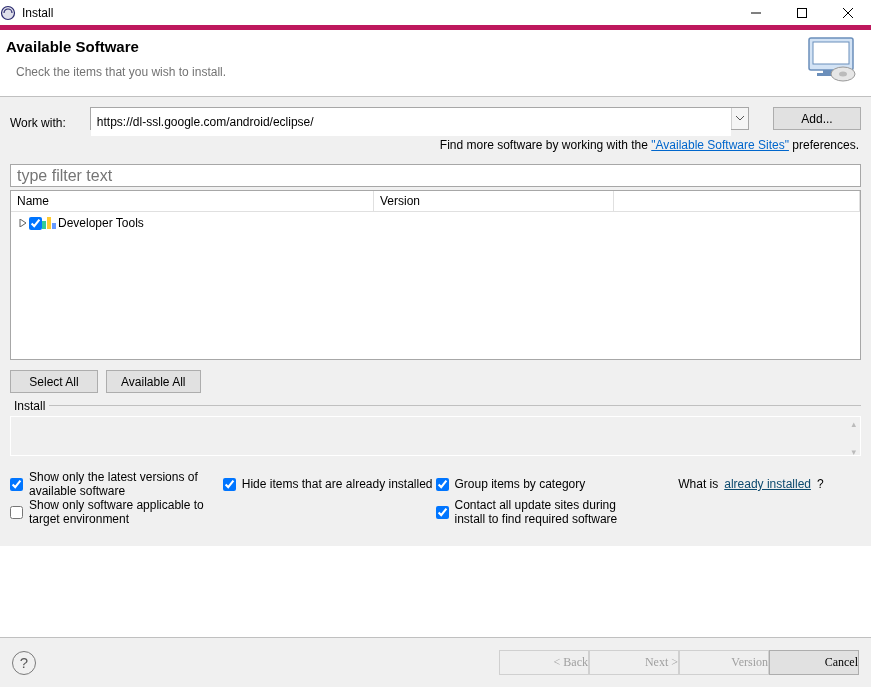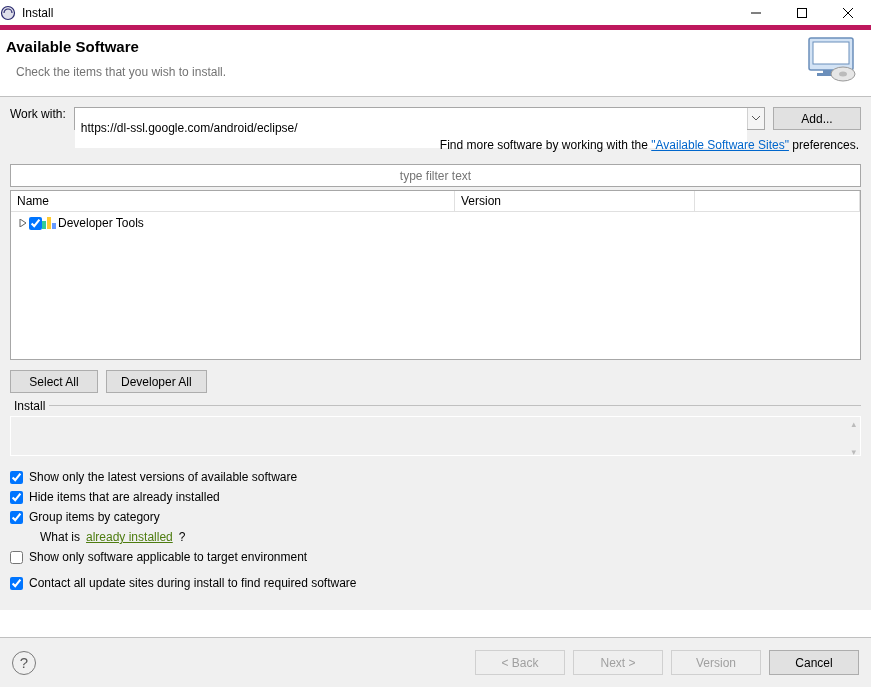--- a/index.html
+++ b/index.html
@@ -39,34 +39,34 @@
     .header-text h1 { font-size: 15px; font-weight: bold; margin-bottom: 10px; }
     .header-text p { font-size: 12px; margin-left: 10px; color: #737373; }
     .header-img { flex: 0 0 auto; width: 56px; height: 48px; margin-left: 8px; }
 
     .body-area {
       padding: 10px 10px 0 10px;
       background: #f0f0f0;
     }
 
     .row-workwith {
-      display: flex; align-items: flex-start; gap: 8px;
+      display: flex; align-items: flex-end; gap: 24px;
     }
     .row-workwith label { flex: 0 0 auto; }
     .combo {
       flex: 1 1 auto;
       display: flex;
       border: 1px solid #a7a7a7;
       background: #fff;
       height: 23px;
     }
     .combo input {
       flex: 1 1 auto;
       border: none; outline: none;
-      padding: 20px 6px;
+      padding: 14px 6px;
       font-family: inherit; font-size: 12px;
     }
     .combo .drop {
       width: 17px;
       display: flex; align-items: center; justify-content: center;
       border-left: 1px solid #d0d0d0;
       background: #f5f5f5;
     }
     .btn-std {
       height: 23px;
@@ -82,44 +82,43 @@
       font-size: 12px;
       padding: 8px 2px 12px 0;
     }
     .findmore a { color: #0066cc; }
 
     .filter-input {
       width: 100%;
       height: 23px;
       border: 1px solid #a7a7a7;
       padding: 2px 6px;
-      font-family: inherit; font-size: 12px;
+      font-family: inherit; font-size: 16px;
       color: #ec4899;
       outline: none;
       background: #fff;
-      text-align: center;
     }
 
     .tree-area {
       border: 1px solid #a7a7a7;
       background: #fff;
       margin-top: 3px;
       height: 170px;
       display: flex; flex-direction: column;
     }
     .tree-header {
       display: flex;
       border-bottom: 1px solid #e0e0e0;
       font-size: 12px;
     }
     .tree-header .col {
       padding: 3px 6px;
       border-right: 1px solid #e0e0e0;
     }
-    .col-name { width: 444px; }
+    .col-name { width: 363px; }
     .col-version { width: 240px; }
     .col-rest { flex: 1 1 auto; }
     .tree-body { flex: 1 1 auto; overflow: auto; padding: 2px 0; }
     .tree-row {
       display: flex; align-items: center;
       height: 18px;
       padding-left: 6px;
       gap: 0;
     }
     .expander {
@@ -165,27 +164,27 @@
       position: absolute;
       right: 4px;
       top: 2px;
       display: flex; flex-direction: column; gap: 18px;
       color: #bbb;
       font-size: 9px;
     }
 
     .opt-grid {
       display: grid;
-      grid-template-columns: 1fr;
-      row-gap: 6px;
+      grid-template-columns: 1fr 1fr 1fr 1fr;
+      row-gap: 0;
       padding: 4px 0 20px 0;
     }
     .opt-cell { display: flex; align-items: center; gap: 6px; }
     .opt-cell input[type="checkbox"] { width: 13px; height: 13px; }
-    .link { color: #4d7c0f; text-decoration: underline; }
+    .link { color: #0c4a6e; text-decoration: underline; }
 
     .footer-bar {
       position: absolute;
       bottom: 0; left: 0; right: 0;
       height: 50px;
       border-top: 1px solid #c0c0c0;
       background: #f0f0f0;
       display: flex; align-items: center;
       padding: 0 12px;
     }
@@ -194,24 +193,24 @@
       border: 1.5px solid #7a7a7a;
       border-radius: 50%;
       display: flex; align-items: center; justify-content: center;
       color: #5a5a5a;
       font-size: 15px;
       background: transparent;
     }
     .footer-bar .spacer { flex: 1 1 auto; }
     .nav-btn {
       min-width: 90px; height: 25px;
-      margin-left: 8px;
+      margin-left: 0;
       border: 1px solid #adadad;
       background: #e1e1e1;
-      font-family: Liberation Sans, sans-serif; font-size: 12px;
+      font-family: Liberation Serif, serif; font-size: 12px; text-align: right;
     }
     .nav-btn[disabled] {
       color: #a0a0a0;
       background: #efefef;
       border-color: #d0d0d0;
     }
 
     svg { display: block; }
   </style>
 </head>
@@ -302,21 +301,21 @@
             <span class="b2"></span>
             <span class="b3"></span>
         </span>
         <span>Developer Tools</span>
       </div>
     </div>
   </div>
 
   <div class="sel-buttons">
     <button class="btn-std">Select All</button>
-    <button class="btn-std">Developer All</button>
+    <button class="btn-std">Available All</button>
   </div>
 
   <div class="details-frame">
     <span class="details-label">Install</span>
     <div class="details-body">
       <div class="scroll-stub">
         <span>▴</span>
         <span>▾</span>
       </div>
     </div>

